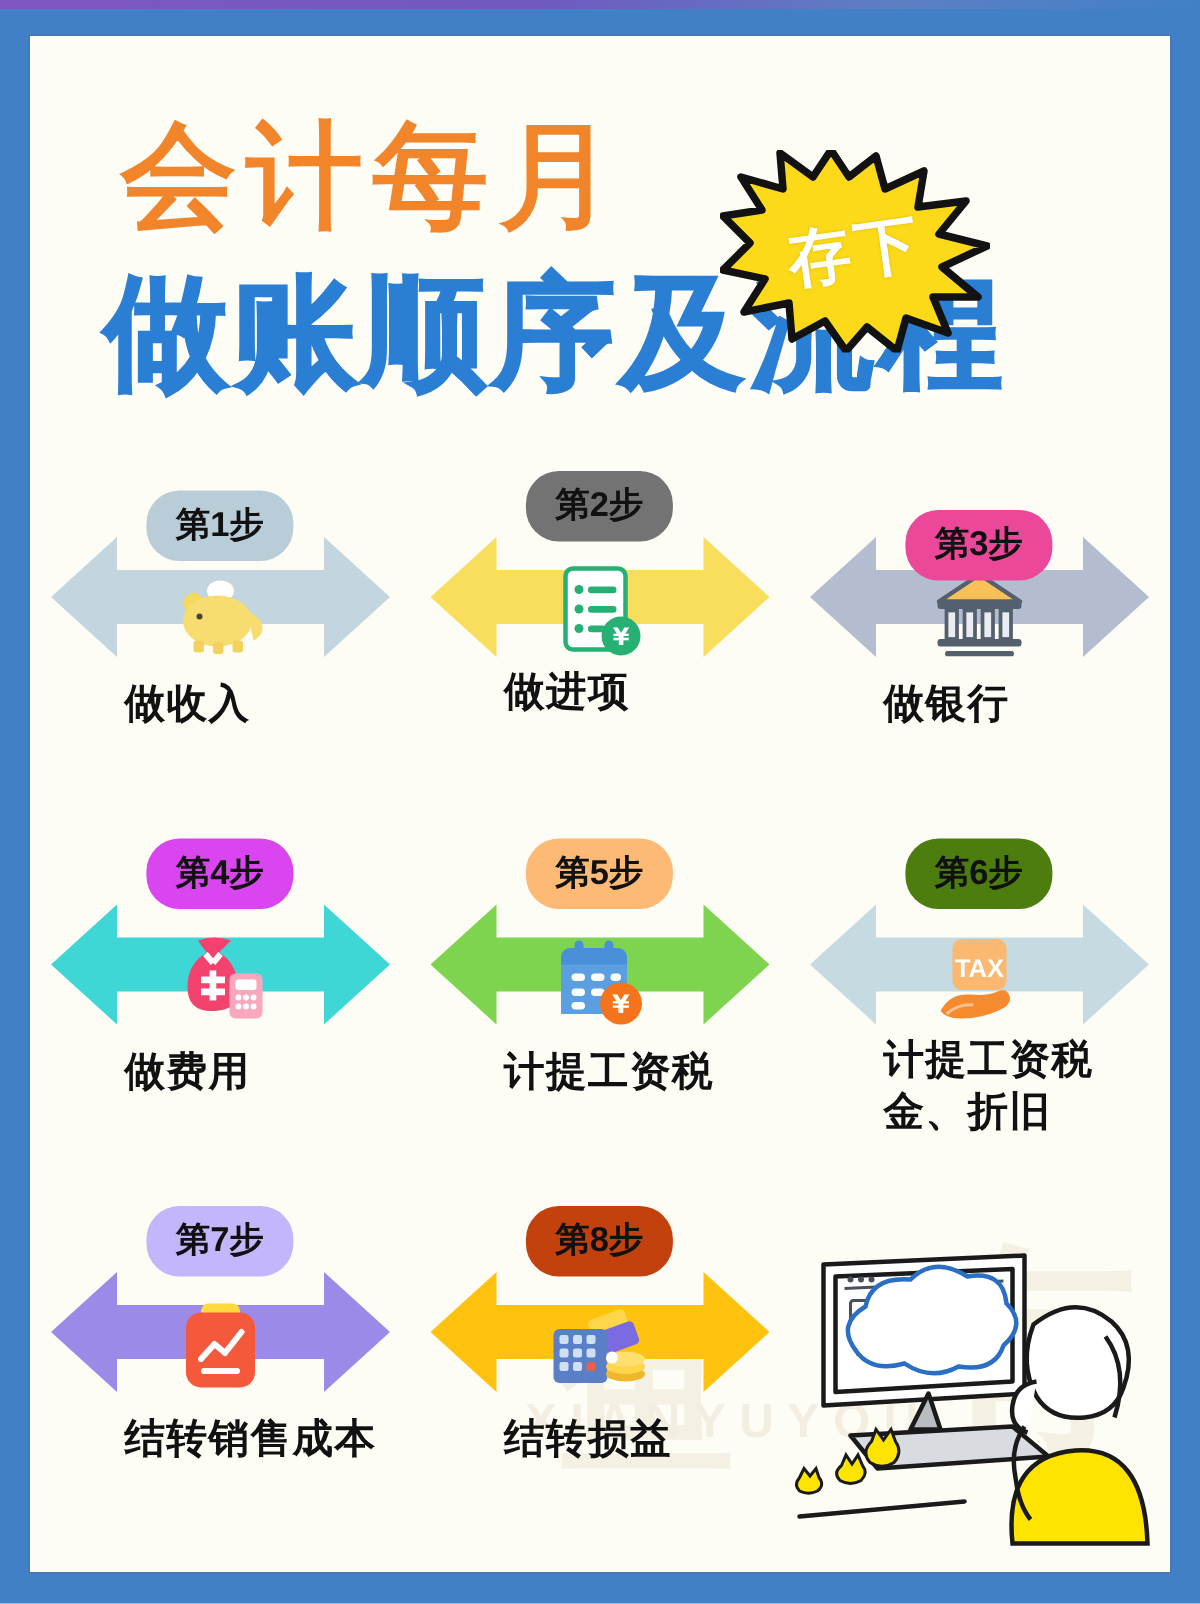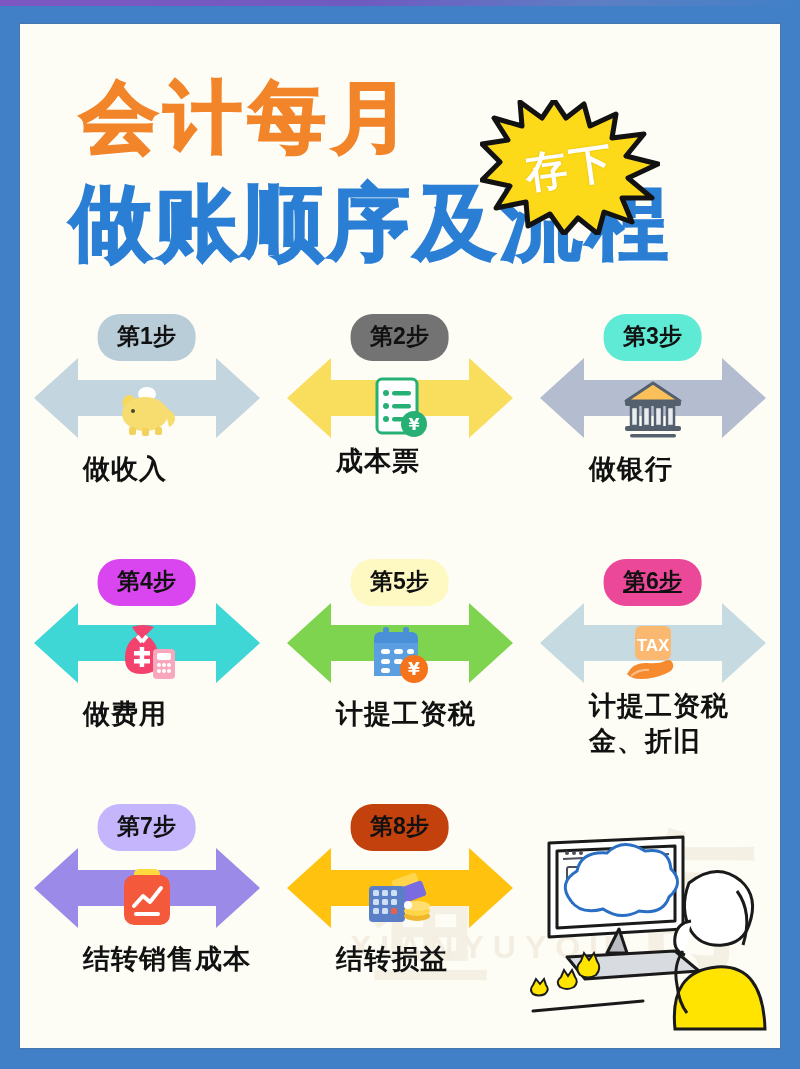--- a/index.html
+++ b/index.html
@@ -25,21 +25,21 @@
   
   .wm{position:absolute;pointer-events:none;user-select:none;color:#f3eee0;font-weight:bold;}
   .wm-big{right:22px;top:800px;font-size:150px;line-height:1;opacity:.85;}
   .wm-mid{left:350px;top:845px;font-size:120px;line-height:1;opacity:.8;}
   .wm-txt{left:330px;top:905px;font-size:32px;letter-spacing:9px;opacity:.95;}
 
   
   .title-wrap{position:absolute;left:0;top:38px;width:760px;height:230px;}
   .title-l1{
     position:absolute;left:60px;top:16px;
-    font-size:78px;font-weight:bold;color:#f2852a;
+    font-size:78px;font-weight:normal;color:#f2852a;
     letter-spacing:6px;line-height:1;
     -webkit-text-stroke:2px #f2852a;
     text-shadow:0 3px 0 rgba(255,255,255,.9);
   }
   .title-l2{
     position:absolute;left:50px;top:120px;
     font-size:82px;font-weight:bold;color:#2a7fd4;
     letter-spacing:4px;line-height:1;
     -webkit-text-stroke:2px #2a7fd4;
     text-shadow:0 3px 0 rgba(255,255,255,.9);
@@ -114,21 +114,21 @@
     <div class="grid">
 
       <div class="row">
 
         <div class="cell">
           <div class="arrow">
             <svg width="226" height="92" viewBox="0 0 226 92">
               <path d="M0 46 L44 6 L44 28 L182 28 L182 6 L226 46 L182 86 L182 64 L44 64 L44 86 Z" fill="#c3d5de"></path>
             </svg>
           </div>
-          <div class="badge" style="background:#b9cdd8;">第1步</div>
+          <div class="badge" style="background:#b9cdd8;margin-top:13px;">第1步</div>
           <div class="icon">
             <svg width="66" height="58" viewBox="0 0 66 58">
               <ellipse cx="33" cy="14" rx="9" ry="7" fill="#ffffff"></ellipse>
               <path d="M10 28 q-4 -8 2 -12 q5 -3 9 3" fill="#f5d95e"></path>
               <ellipse cx="31" cy="34" rx="23" ry="17" fill="#f7dd70"></ellipse>
               <path d="M52 28 q9 4 9 11 q0 5 -6 8 l-3 -13 Z" fill="#f7dd70"></path>
               <rect x="15" y="47" width="7" height="8" rx="2" fill="#f2d25c"></rect>
               <rect x="28" y="48" width="7" height="8" rx="2" fill="#f2d25c"></rect>
               <rect x="41" y="47" width="7" height="8" rx="2" fill="#f2d25c"></rect>
               <circle cx="19" cy="31" r="2" fill="#4a4430"></circle>
@@ -151,31 +151,31 @@
               <rect x="21" y="15" width="19" height="4.5" rx="2.2" fill="#27b074"></rect>
               <circle cx="15" cy="30" r="3" fill="#27b074"></circle>
               <rect x="21" y="28" width="19" height="4.5" rx="2.2" fill="#27b074"></rect>
               <circle cx="15" cy="43" r="3" fill="#27b074"></circle>
               <rect x="21" y="41" width="12" height="4.5" rx="2.2" fill="#27b074"></rect>
               <circle cx="43" cy="48" r="13" fill="#27b074"></circle>
               <text x="43" y="54" font-size="16" font-weight="bold" fill="#ffffff" text-anchor="middle" font-family="DejaVu Sans, sans-serif">¥</text>
             </svg>
           </div>
           <div class="step-label two">
-            <div>成本票</div>
+            <div>做进项</div>
           </div>
         </div>
 
         <div class="cell">
           <div class="arrow">
             <svg width="226" height="92" viewBox="0 0 226 92">
               <path d="M0 46 L44 6 L44 28 L182 28 L182 6 L226 46 L182 86 L182 64 L44 64 L44 86 Z" fill="#b4bdd0"></path>
             </svg>
           </div>
-          <div class="badge" style="background:#5eead4;">第3步</div>
+          <div class="badge" style="background:#ec4899;margin-top:26px;">第3步</div>
           <div class="icon">
             <svg width="66" height="60" viewBox="0 0 66 60">
               <path d="M33 4 L60 22 L6 22 Z" fill="#fbc05a" stroke="#54606e" stroke-width="3" stroke-linejoin="round"></path>
               <rect x="5" y="22" width="56" height="5" rx="2" fill="#54606e"></rect>
               <rect x="11" y="28" width="7" height="19" fill="#e9edf2" stroke="#54606e" stroke-width="2.5"></rect>
               <rect x="23" y="28" width="7" height="19" fill="#e9edf2" stroke="#54606e" stroke-width="2.5"></rect>
               <rect x="35" y="28" width="7" height="19" fill="#e9edf2" stroke="#54606e" stroke-width="2.5"></rect>
               <rect x="47" y="28" width="7" height="19" fill="#e9edf2" stroke="#54606e" stroke-width="2.5"></rect>
               <rect x="5" y="47" width="56" height="5" rx="2" fill="#54606e"></rect>
               <rect x="10" y="55" width="46" height="3.5" rx="1.7" fill="#54606e"></rect>
@@ -213,21 +213,21 @@
           </div>
           <div class="step-label">做费用</div>
         </div>
 
         <div class="cell">
           <div class="arrow">
             <svg width="226" height="92" viewBox="0 0 226 92">
               <path d="M0 46 L44 6 L44 28 L182 28 L182 6 L226 46 L182 86 L182 64 L44 64 L44 86 Z" fill="#7ed34f"></path>
             </svg>
           </div>
-          <div class="badge" style="background:#fef9c3;">第5步</div>
+          <div class="badge" style="background:#fdba74;">第5步</div>
           <div class="icon">
             <svg width="62" height="62" viewBox="0 0 62 62">
               <rect x="14" y="4" width="6" height="10" rx="3" fill="#4a90d9"></rect>
               <rect x="34" y="4" width="6" height="10" rx="3" fill="#4a90d9"></rect>
               <rect x="5" y="9" width="44" height="44" rx="6" fill="#4a90d9"></rect>
               <rect x="5" y="20" width="44" height="33" rx="0" fill="#5b9fe0"></rect>
               <rect x="12" y="26" width="9" height="5" rx="2.5" fill="#ffffff"></rect>
               <rect x="25" y="26" width="9" height="5" rx="2.5" fill="#ffffff"></rect>
               <rect x="38" y="26" width="7" height="5" rx="2.5" fill="#ffffff"></rect>
               <rect x="12" y="36" width="9" height="5" rx="2.5" fill="#ffffff"></rect>
@@ -239,21 +239,21 @@
           </div>
           <div class="step-label">计提工资税</div>
         </div>
 
         <div class="cell">
           <div class="arrow">
             <svg width="226" height="92" viewBox="0 0 226 92">
               <path d="M0 46 L44 6 L44 28 L182 28 L182 6 L226 46 L182 86 L182 64 L44 64 L44 86 Z" fill="#c6dbe1"></path>
             </svg>
           </div>
-          <div class="badge" style="background:#ec4899;text-decoration:underline;">第6步</div>
+          <div class="badge" style="background:#4d7c0f;">第6步</div>
           <div class="icon">
             <svg width="64" height="60" viewBox="0 0 64 60">
               <rect x="14" y="2" width="36" height="34" rx="6" fill="#fbb871"></rect>
               <text x="32" y="27" font-size="17" font-weight="bold" fill="#ffffff" text-anchor="middle" font-family="Liberation Sans, sans-serif">TAX</text>
               <path d="M6 50 q6 -12 20 -11 q12 1 18 -2 q6 -3 8 3 q2 6 -8 10 q-12 5 -24 5 q-10 0 -14 -5 Z" fill="#f58a2e"></path>
               <path d="M10 52 q8 -7 18 -6" stroke="#ffffff" stroke-width="2" fill="none" opacity=".45"></path>
             </svg>
           </div>
           <div class="step-label two">
             <div>计提工资税</div>

